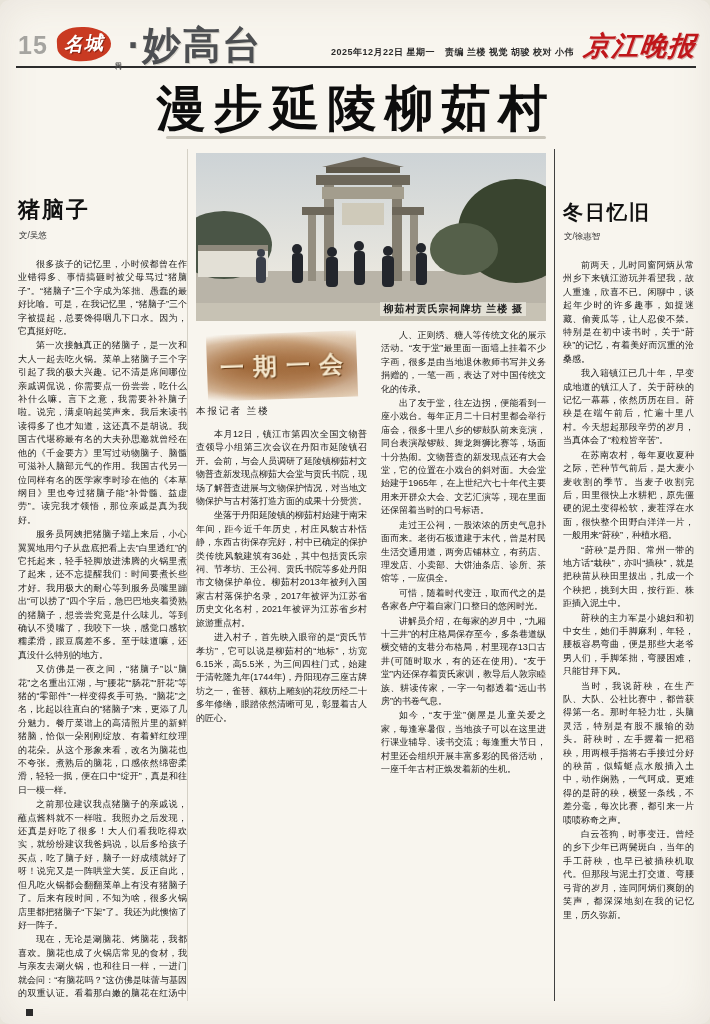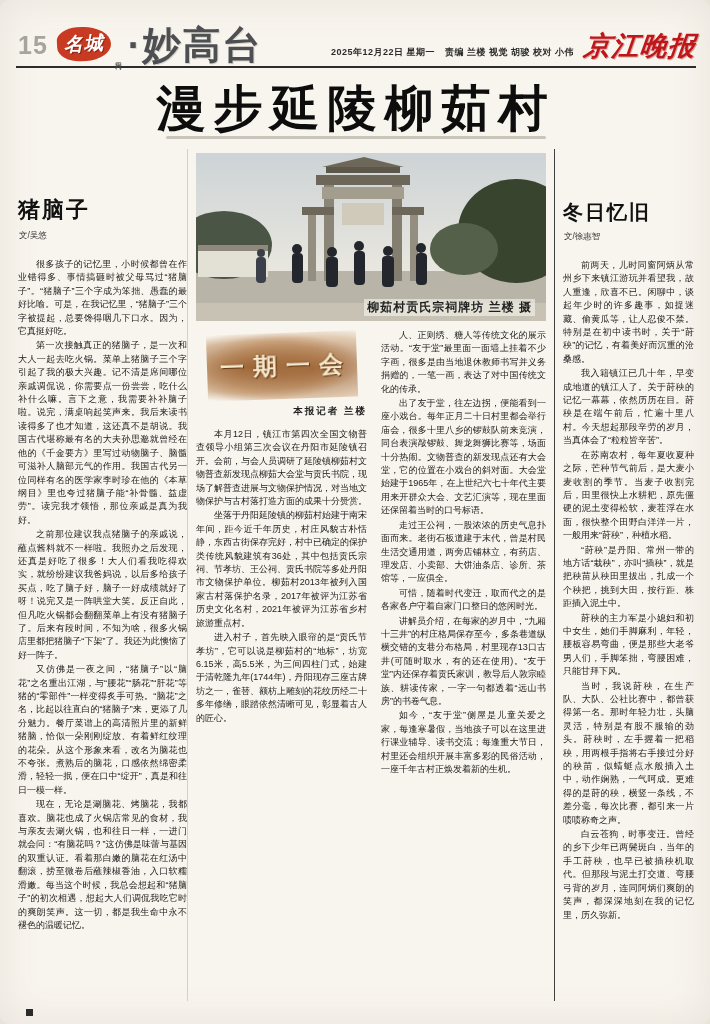--- a/index.html
+++ b/index.html
@@ -37,34 +37,34 @@
   .col-left  { width:172px; padding:46px 0 0 2px; border-right:1px solid #d4d0c5; overflow:hidden; }
   .col-right { width:140px; padding:50px 0 0 8px; border-left:1px solid #404040; overflow:hidden; }
   .col-mid   { width:366px; padding:4px 8px 0 8px; overflow:hidden; }
 
   .art-title { font-size:22px; font-weight:900; color:#111; letter-spacing:2px; }
   .art-byline { font-size:8.5px; color:#333; margin:5px 0 16px 1px; }
   .art-title-sm { font-size:20px; font-weight:900; color:#111; letter-spacing:2px; }
 
   
   .photo-wrap { position:relative; width:350px; height:168px; margin:0 auto; background:#cfd2d1; overflow:hidden; }
-  .photo-caption { position:absolute; bottom:5px; right:11px; font-size:12px; color:#1f1f1f;
+  .photo-caption { position:absolute; bottom:5px; right:20px; font-size:10px; color:#1f1f1f;
                    background:rgba(245,243,235,.62); padding:0 3px; letter-spacing:1px; font-weight:bold; }
 
   .mid-cols { display:flex; margin-top:8px; }
   .mid-a { width:178px; padding-right:7px; overflow:hidden; }
   .mid-b { width:172px; padding-left:7px; overflow:hidden; }
 
   .stamp { position:relative; width:150px; height:66px; margin:4px auto 6px auto;
            background:radial-gradient(ellipse at 30% 50%, rgba(150,90,40,.85), rgba(170,110,55,.45) 55%, rgba(190,140,80,0) 75%),
                       radial-gradient(ellipse at 70% 55%, rgba(140,80,35,.8), rgba(180,120,60,.35) 60%, rgba(190,140,80,0) 80%);
            filter:blur(.4px); display:flex; align-items:center; justify-content:center; transform:rotate(-2deg); }
   .stamp span { font-size:24px; font-weight:900; letter-spacing:9px; color:#f6e8cd;
                 text-shadow:0 0 2px #6e3f16, 1px 1px 0 #5d3512; padding-left:8px; }
-  .reporter-line { text-align:right; font-size:9.5px; font-weight:bold; color:#222; margin:2px 0 10px 0; letter-spacing:2px; }
+  .reporter-line { text-align:left; font-size:9.5px; font-weight:normal; color:#222; margin:2px 0 10px 0; letter-spacing:2px; }
 
   .corner-dot { position:absolute; left:26px; bottom:8px; width:7px; height:7px; background:#2b2b2b; }
 </style>
 </head>
 <body>
 
 <div class="page">
 
   <div class="header">
     <div class="hdr-left">
@@ -86,22 +86,23 @@
   <div class="headline-shadow"></div>
 
   <div class="content">
 
     <div class="col-left">
       <div class="art-title">猪脑子</div>
       <div class="art-byline">文/吴悠</div>
       <div>
           <p class="para">很多孩子的记忆里，小时候都曾在作业错得多、事情搞砸时被父母骂过“猪脑子”。“猪脑子”三个字成为笨拙、愚蠢的最好比喻。可是，在我记忆里，“猪脑子”三个字被提起，总要馋得咽几下口水。因为，它真挺好吃。</p>
           <p class="para">第一次接触真正的猪脑子，是一次和大人一起去吃火锅。菜单上猪脑子三个字引起了我的极大兴趣。记不清是席间哪位亲戚调侃说，你需要点一份尝尝，吃什么补什么嘛。言下之意，我需要补补脑子啦。说完，满桌响起笑声来。我后来读书读得多了也才知道，这还真不是胡说。我国古代堪称最有名的大夫孙思邈就曾经在他的《千金要方》里写过动物脑子、脑髓可滋补人脑部元气的作用。我国古代另一位同样有名的医学家李时珍在他的《本草纲目》里也夸过猪脑子能“补骨髓、益虚劳”。读完我才领悟，那位亲戚是真为我好。</p>
+          <p class="para">服务员阿姨把猪脑子端上来后，小心翼翼地用勺子从盘底把看上去“白里透红”的它托起来，轻手轻脚放进沸腾的火锅里煮了起来，还不忘提醒我们：时间要煮长些才好。我用极大的耐心等到服务员嘴里蹦出“可以捞了”四个字后，急巴巴地夹着烫熟的猪脑子，想尝尝究竟是什么味儿。等到确认不烫嘴了，我咬下一块，感觉口感软糯柔滑，跟豆腐差不多。至于味道嘛，还真没什么特别的地方。</p>
+          <p class="para">又仿佛是一夜之间，“猪脑子”以“脑花”之名重出江湖，与“腰花”“肠花”“肝花”等猪的“零部件”一样变得炙手可热。“脑花”之名，比起以往直白的“猪脑子”来，更添了几分魅力。餐厅菜谱上的高清照片里的新鲜猪脑，恰似一朵刚刚绽放、有着鲜红纹理的花朵。从这个形象来看，改名为脑花也不夸张。煮熟后的脑花，口感依然绵密柔滑，轻轻一抿，便在口中“绽开”，真是和往日一模一样。</p>
           <p class="para">之前那位建议我点猪脑子的亲戚说，蘸点酱料就不一样啦。我照办之后发现，还真是好吃了很多！大人们看我吃得欢实，就纷纷建议我爸妈说，以后多给孩子买点，吃了脑子好，脑子一好成绩就好了呀！说完又是一阵哄堂大笑。反正自此，但凡吃火锅都会翻翻菜单上有没有猪脑子了。后来有段时间，不知为啥，很多火锅店里都把猪脑子“下架”了。我还为此懊恼了好一阵子。</p>
-          <p class="para">又仿佛是一夜之间，“猪脑子”以“脑花”之名重出江湖，与“腰花”“肠花”“肝花”等猪的“零部件”一样变得炙手可热。“脑花”之名，比起以往直白的“猪脑子”来，更添了几分魅力。餐厅菜谱上的高清照片里的新鲜猪脑，恰似一朵刚刚绽放、有着鲜红纹理的花朵。从这个形象来看，改名为脑花也不夸张。煮熟后的脑花，口感依然绵密柔滑，轻轻一抿，便在口中“绽开”，真是和往日一模一样。</p>
           <p class="para">现在，无论是涮脑花、烤脑花，我都喜欢。脑花也成了火锅店常见的食材，我与亲友去涮火锅，也和往日一样，一进门就会问：“有脑花吗？”这仿佛是味蕾与基因的双重认证。看着那白嫩的脑花在红汤中翻滚，捞至微卷后蘸辣椒香油，入口软糯滑嫩。每当这个时候，我总会想起和“猪脑子”的初次相遇，想起大人们调侃我吃它时的爽朗笑声。这一切，都是我生命中永不褪色的温暖记忆。</p>
         </div>
     </div>
 
     <div class="col-mid">
       <div class="photo-wrap">
         <svg width="350" height="168" viewBox="0 0 350 168">
           <defs>
             <linearGradient id="sky" x1="0" y1="0" x2="0" y2="1">
               <stop offset="0" stop-color="#cdd3d6"></stop>

